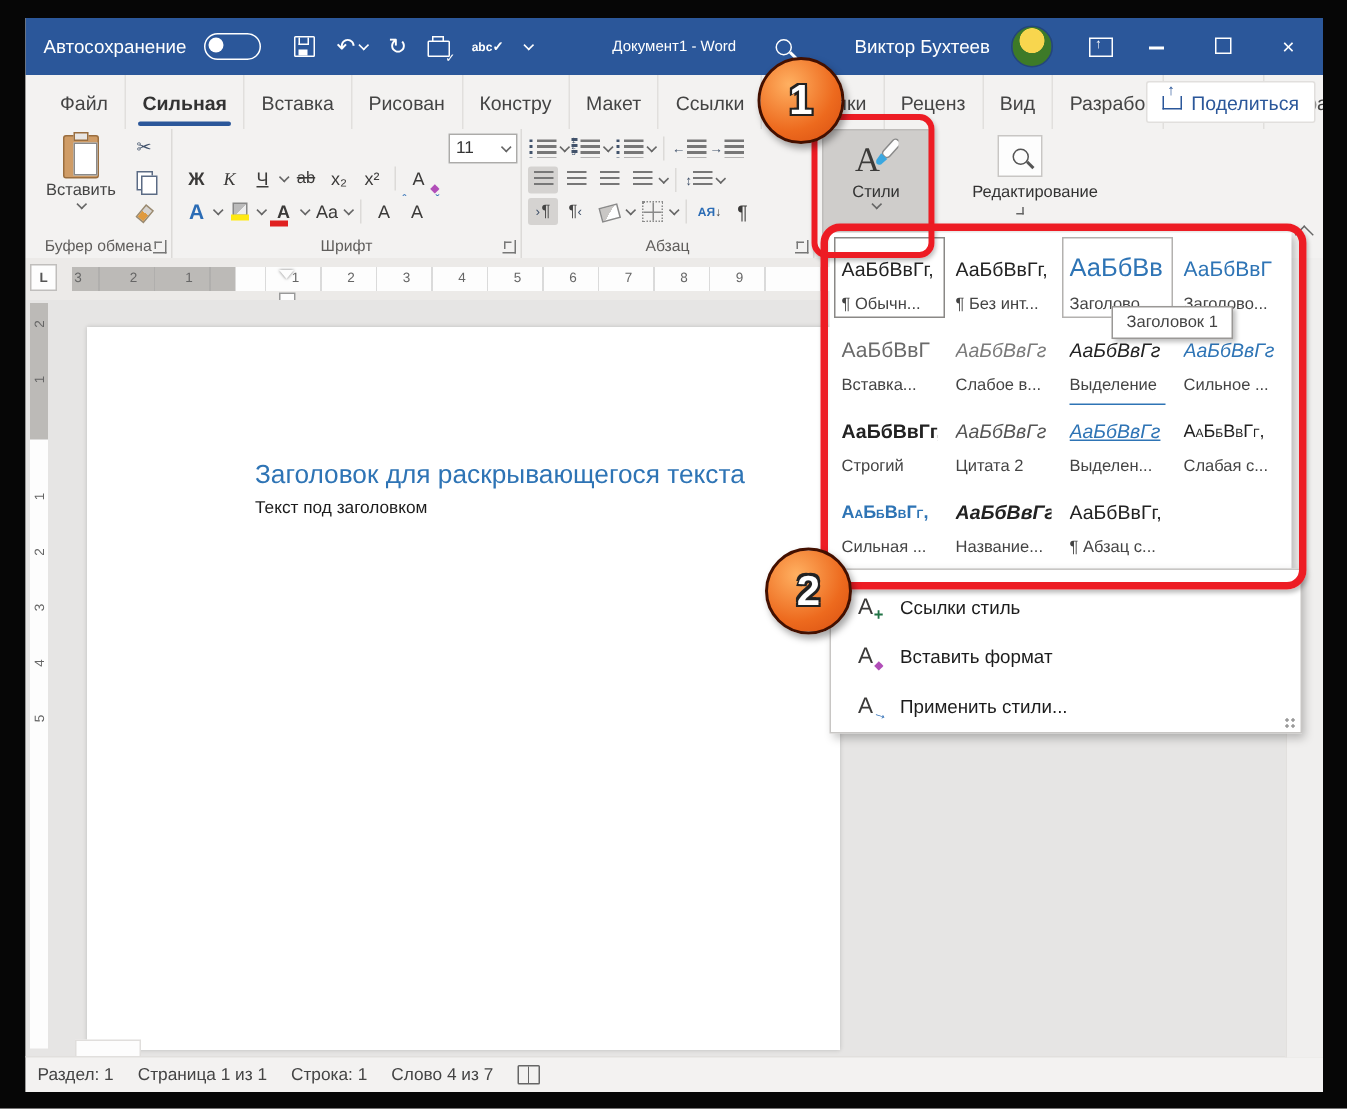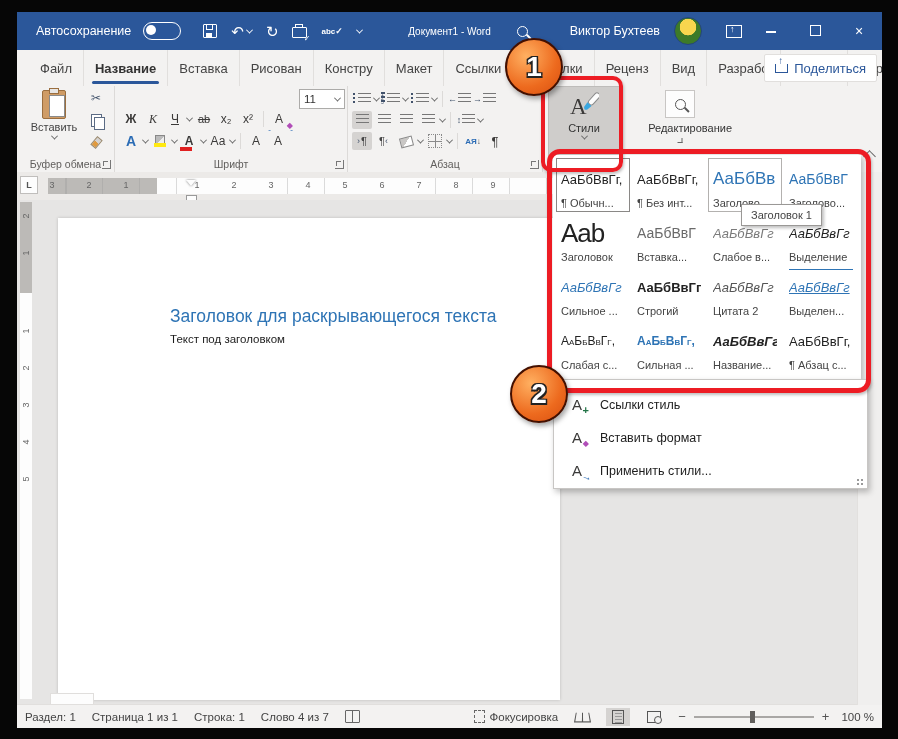--- a/index.html
+++ b/index.html
@@ -1,21 +1,21 @@
 <!DOCTYPE html>
 <html><head>
 <meta charset="utf-8">
 <style>
   html,body{margin:0;padding:0;}
   body{width:898px;height:739px;background:#060606;font-family:"Liberation Sans",sans-serif;overflow:hidden;position:relative;}
   .window{position:absolute;left:17px;top:12px;width:865px;height:716px;background:#f3f2f1;overflow:hidden;}
 
   
   .titlebar{position:absolute;left:0;top:0;right:0;height:38px;background:#2b579a;display:flex;align-items:center;color:#fff;font-size:12.5px;}
-  .tb-left{display:flex;align-items:center;gap:12px;padding-left:19px;}
+  .tb-left{display:flex;align-items:center;gap:12px;padding-left:12px;}
   .toggle{width:36px;height:16px;border:1px solid #fff;border-radius:9px;position:relative;}
   .toggle .knob{position:absolute;left:2px;top:2px;width:10px;height:10px;border-radius:50%;background:#fff;}
   .qat{display:flex;align-items:center;gap:14px;margin-left:10px;}
   .tb-ic{color:#fff;font-size:15px;line-height:1;display:inline-flex;align-items:center;}
   .icon-save{width:12px;height:12px;border:1.5px solid #fff;border-radius:1px;position:relative;}
   .icon-save:before{content:"";position:absolute;left:2px;top:0;width:5px;height:4px;border:1px solid #fff;border-top:none;}
   .icon-save:after{content:"";position:absolute;left:2px;bottom:0;width:6px;height:4px;background:#fff;}
   .icon-print{width:13px;height:9px;border:1.5px solid #fff;border-radius:1px;position:relative;margin-top:3px;}
   .icon-print:before{content:"";position:absolute;left:2px;top:-4px;width:6px;height:3px;border:1px solid #fff;border-bottom:none;}
   .icon-print:after{content:"✓";position:absolute;right:-4px;bottom:-6px;font-size:8px;color:#fff;}
@@ -216,21 +216,21 @@
       <span class="icon-ribbonopt" style="margin-left:10px;"></span>
       <span class="win-btn"><span class="icon-min"></span></span>
       <span class="win-btn"><span class="icon-max"></span></span>
       <span class="win-btn">×</span>
     </div>
   </div>
 
   <div class="tabrow">
     <div id="tabs" style="display:flex;">
         <div class="tab">Файл</div>
-        <div class="tab active">Название</div>
+        <div class="tab active">Сильная</div>
         <div class="tab">Вставка</div>
         <div class="tab">Рисован</div>
         <div class="tab">Констру</div>
         <div class="tab">Макет</div>
         <div class="tab">Ссылки</div>
         <div class="tab">Рассылки</div>
         <div class="tab">Реценз</div>
         <div class="tab">Вид</div>
         <div class="tab">Разрабо</div>
         <div class="tab">Add-Ins</div>
@@ -464,24 +464,20 @@
         </div>
         <div class="sg-cell hover">
           <div class="sg-pv pv-h1">АаБбВв</div>
           <div class="sg-lb">Заголово...</div>
         </div>
         <div class="sg-cell">
           <div class="sg-pv pv-h2">АаБбВвГ</div>
           <div class="sg-lb">Заголово...</div>
         </div>
         <div class="sg-cell">
-          <div class="sg-pv pv-title">Аab</div>
-          <div class="sg-lb">Заголовок</div>
-        </div>
-        <div class="sg-cell">
           <div class="sg-pv pv-subtitle">АаБбВвГ</div>
           <div class="sg-lb">Вставка...</div>
         </div>
         <div class="sg-cell">
           <div class="sg-pv pv-subtle-emphasis">АаБбВвГг</div>
           <div class="sg-lb">Слабое в...</div>
         </div>
         <div class="sg-cell">
           <div class="sg-pv pv-emphasis">АаБбВвГг</div>
           <div class="sg-lb">Выделение</div>
@@ -543,43 +539,20 @@
   <div class="redbox rb-gallery"></div>
 
   <div class="statusbar">
     <div id="statusleft" style="display:flex;gap:16px;">
         <div class="">Раздел: 1</div>
         <div class="">Страница 1 из 1</div>
         <div class="">Строка: 1</div>
         <div class="">Слово 4 из 7</div>
       </div>
     <span class="sb-ic sb-book"></span>
-    <div class="sb-right">
-      <span class="focus">
-          <span class="icon-focus"></span>
-          <span>Фокусировка</span>
-        </span>
-      <span class="viewbtn">
-          <span class="icon-read"></span>
-        </span>
-      <span class="viewbtn active">
-          <span class="icon-pagev"></span>
-        </span>
-      <span class="viewbtn">
-          <span class="icon-webv"></span>
-        </span>
-      <span class="zoomctl">
-        <span class="zsign">−</span>
-        <span class="ztrack">
-            <span class="zthumb"></span>
-          </span>
-        <span class="zsign">+</span>
-      </span>
-      <span>100 %</span>
-    </div>
   </div>
 
   <div class="callout c1">
       <span>1</span>
     </div>
   <div class="callout c2">
       <span>2</span>
     </div>
 
 </div>

